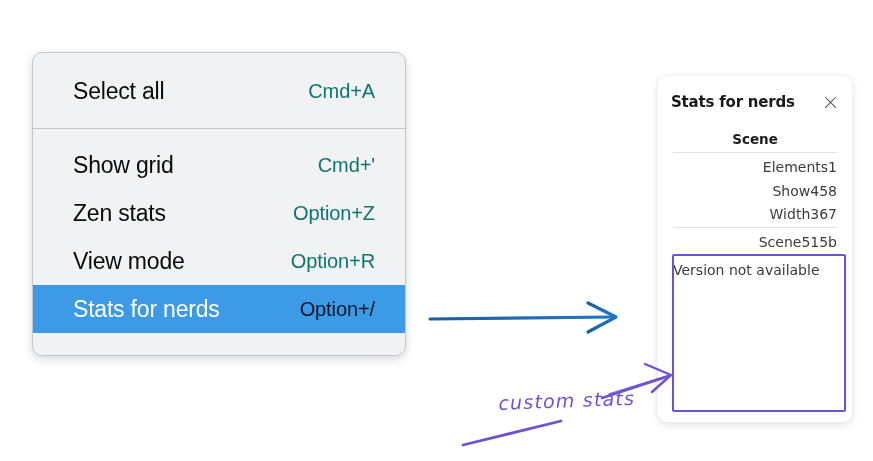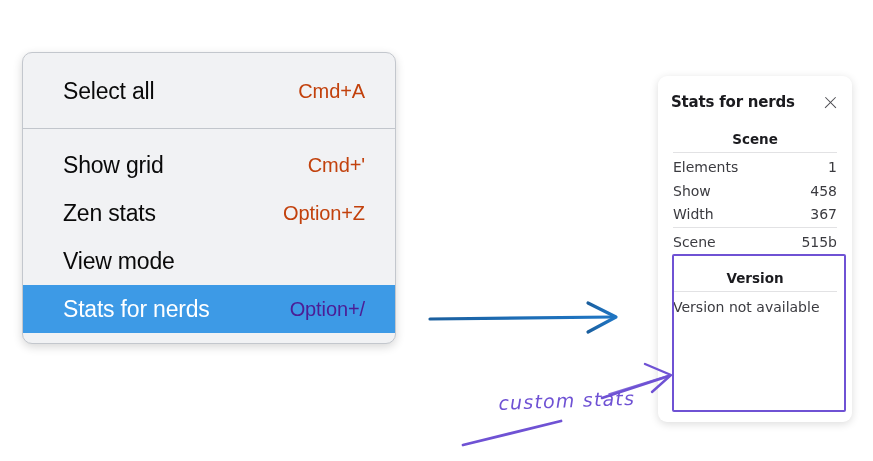--- a/index.html
+++ b/index.html
@@ -12,34 +12,34 @@
     height: 461px;
     position: relative;
     overflow: hidden;
     font-family: "Liberation Sans", sans-serif;
     -webkit-font-smoothing: antialiased;
   }
 
   
   #context-menu {
     position: absolute;
-    left: 22px;
+    left: 32px;
     top: 52px;
     width: 372px;
     background: #f1f2f4;
     border: 1px solid #c3c7cd;
     border-radius: 10px;
     box-shadow: 0 3px 10px rgba(0,0,0,0.16);
     overflow: hidden;
   }
   .menu-group {
     padding: 0;
   }
   .menu-group.group-top { padding-top: 14px; padding-bottom: 13px; }
-  .menu-group.group-bottom { padding-top: 12px; padding-bottom: 10px; }
+  .menu-group.group-bottom { padding-top: 12px; padding-bottom: 22px; }
   .menu-divider {
     height: 1px;
     background: #c2c6cc;
     margin: 0;
   }
   .menu-item {
     display: flex;
     align-items: center;
     justify-content: space-between;
     height: 48px;
@@ -48,29 +48,29 @@
     cursor: default;
   }
   .menu-item .mi-label {
     font-size: 23px;
     color: #0a0a0a;
     letter-spacing: -0.2px;
     font-family: "Liberation Sans", sans-serif;
   }
   .menu-item .mi-shortcut {
     font-size: 20px;
-    color: #c2410c;
+    color: #0f766e;
     letter-spacing: -0.1px;
     font-family: "Liberation Sans", sans-serif;
   }
   .menu-item.selected {
     background: #3d9ae6;
   }
   .menu-item.selected .mi-label { color: #ffffff; }
-  .menu-item.selected .mi-shortcut { color: #4c1d95; text-align: right; }
+  .menu-item.selected .mi-shortcut { color: #0f172a; text-align: right; }
 
   
   #stats-panel {
     position: absolute;
     left: 658px;
     top: 76px;
     width: 194px;
     height: 346px;
     box-sizing: border-box;
     background: #ffffff;
@@ -119,21 +119,21 @@
     margin-top: 16px;
     margin-bottom: 5px;
   }
   .sp-rule {
     height: 1px;
     background: #e2e2e4;
     margin: 0 2px 3px 2px;
   }
   .sp-row {
     display: flex;
-    justify-content: space-between;
+    justify-content: flex-end;
     align-items: baseline;
     font-size: 14px;
     color: #3b3b40;
     padding: 3px 2px;
     line-height: 1.25;
   }
   .sp-row .k { font-weight: normal; }
   .sp-row .v { font-weight: normal; }
   .sp-note {
     font-size: 14px;
@@ -195,20 +195,21 @@
     <div class="menu-item">
       <span class="mi-label">Show grid</span>
       <span class="mi-shortcut">Cmd+'</span>
     </div>
     <div class="menu-item">
       <span class="mi-label">Zen stats</span>
       <span class="mi-shortcut">Option+Z</span>
     </div>
     <div class="menu-item">
       <span class="mi-label">View mode</span>
+      <span class="mi-shortcut">Option+R</span>
     </div>
     <div class="menu-item selected">
       <span class="mi-label">Stats for nerds</span>
       <span class="mi-shortcut">Option+/</span>
     </div>
   </div>
 </div>
 
 <div id="stats-panel">
 
@@ -231,21 +232,20 @@
     <span class="k">Width</span>
     <span class="v">367</span>
   </div>
 
   <div class="sp-rule"></div>
   <div class="sp-row">
     <span class="k">Scene</span>
     <span class="v">515b</span>
   </div>
 
-  <div class="sp-section-title">Version</div>
   <div class="sp-rule"></div>
   <div class="sp-note">Version not available</div>
 </div>
 
 <div id="custom-stats-box"></div>
 
 <svg class="annot-svg" viewBox="0 0 873 461" xmlns="http://www.w3.org/2000/svg">
   <defs>
     <linearGradient id="blueGrad" x1="0" y1="0" x2="1" y2="0">
       <stop offset="0%" stop-color="#1b5f9e"></stop>

